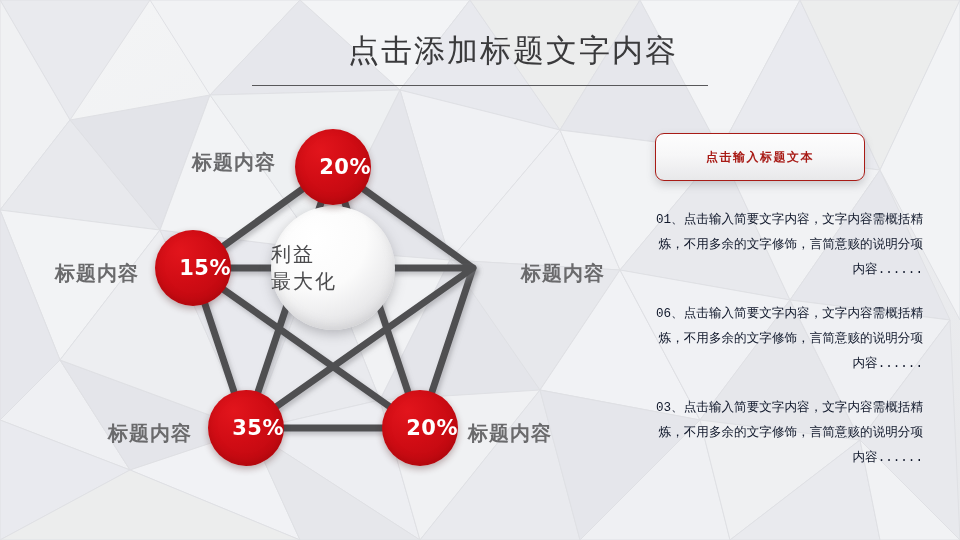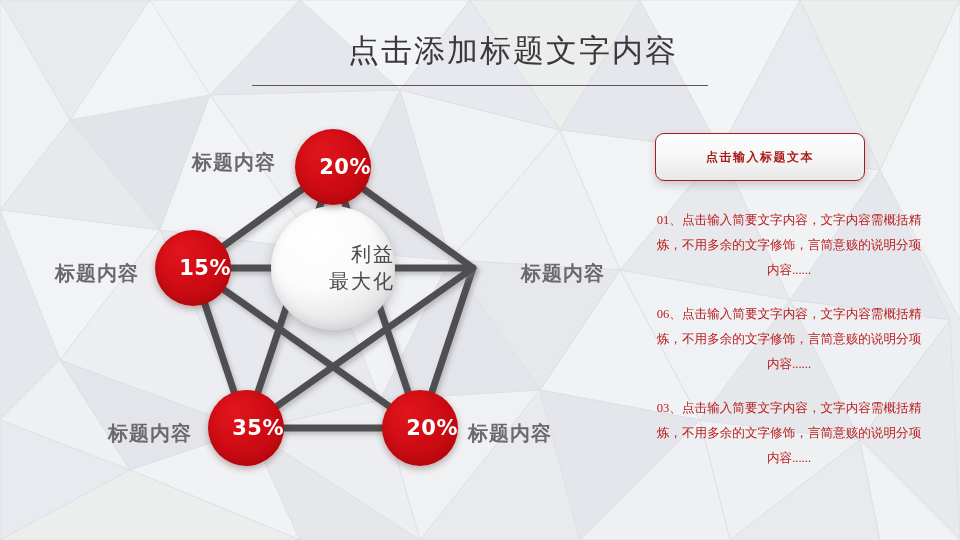--- a/index.html
+++ b/index.html
@@ -40,21 +40,21 @@
     background:radial-gradient(circle at 34% 28%, #e2151c 0%, #d00c14 44%, #b6070e 100%);
     box-shadow:0 3px 7px rgba(70,20,20,.33), inset 0 -3px 8px rgba(120,0,0,.25);
     letter-spacing:.5px;
   }
 
   .center-node{
     position:absolute;
     width:124px; height:124px; border-radius:50%;
     background:radial-gradient(circle at 36% 26%, #ffffff 0%, #fbfbfb 42%, #e3e3e5 78%, #d2d2d5 100%);
     box-shadow:0 4px 12px rgba(90,90,95,.35), inset 0 -4px 10px rgba(160,160,165,.25);
-    display:flex; flex-direction:column; align-items:flex-end; justify-content:center;
+    display:flex; flex-direction:column; align-items:flex-start; justify-content:center;
     line-height:1.34;
   }
   .center-node span{
     font-size:20px; color:#4b4b4d; letter-spacing:2px;
     font-family:"DejaVu Sans","Liberation Sans",sans-serif;
   }
 
   .node-label{
     position:absolute; white-space:nowrap;
     font-size:20px; color:#6a6a6c; font-weight:bold; letter-spacing:1px;
@@ -69,23 +69,23 @@
     box-shadow:0 4px 9px rgba(110,110,115,.3);
     display:flex; align-items:center; justify-content:center; z-index:6;
   }
   .banner span{
     font-size:12px; font-weight:bold; color:#a81b16; letter-spacing:1.5px;
     font-family:"DejaVu Sans","Liberation Sans",sans-serif;
   }
 
   .para-list{ position:absolute; left:655px; top:208px; width:268px; z-index:6; }
   .para{
-    font-size:12.6px; line-height:25px; color:#b91c1c; margin-bottom:19px;
-    font-family:Liberation Serif, serif;
-    text-align:center;
+    font-size:12.6px; line-height:25px; color:#0f172a; margin-bottom:19px;
+    font-family:Liberation Mono, monospace;
+    text-align:right;
   }
 </style>
 </head>
 <body>
 
 <svg id="bg-poly" viewBox="0 0 960 540" preserveAspectRatio="none">
   <defs>
     <linearGradient id="bgg" x1="0" y1="0" x2="1" y2="1">
       <stop offset="0" stop-color="#f4f5f6"></stop>
       <stop offset="1" stop-color="#e7e8eb"></stop>

